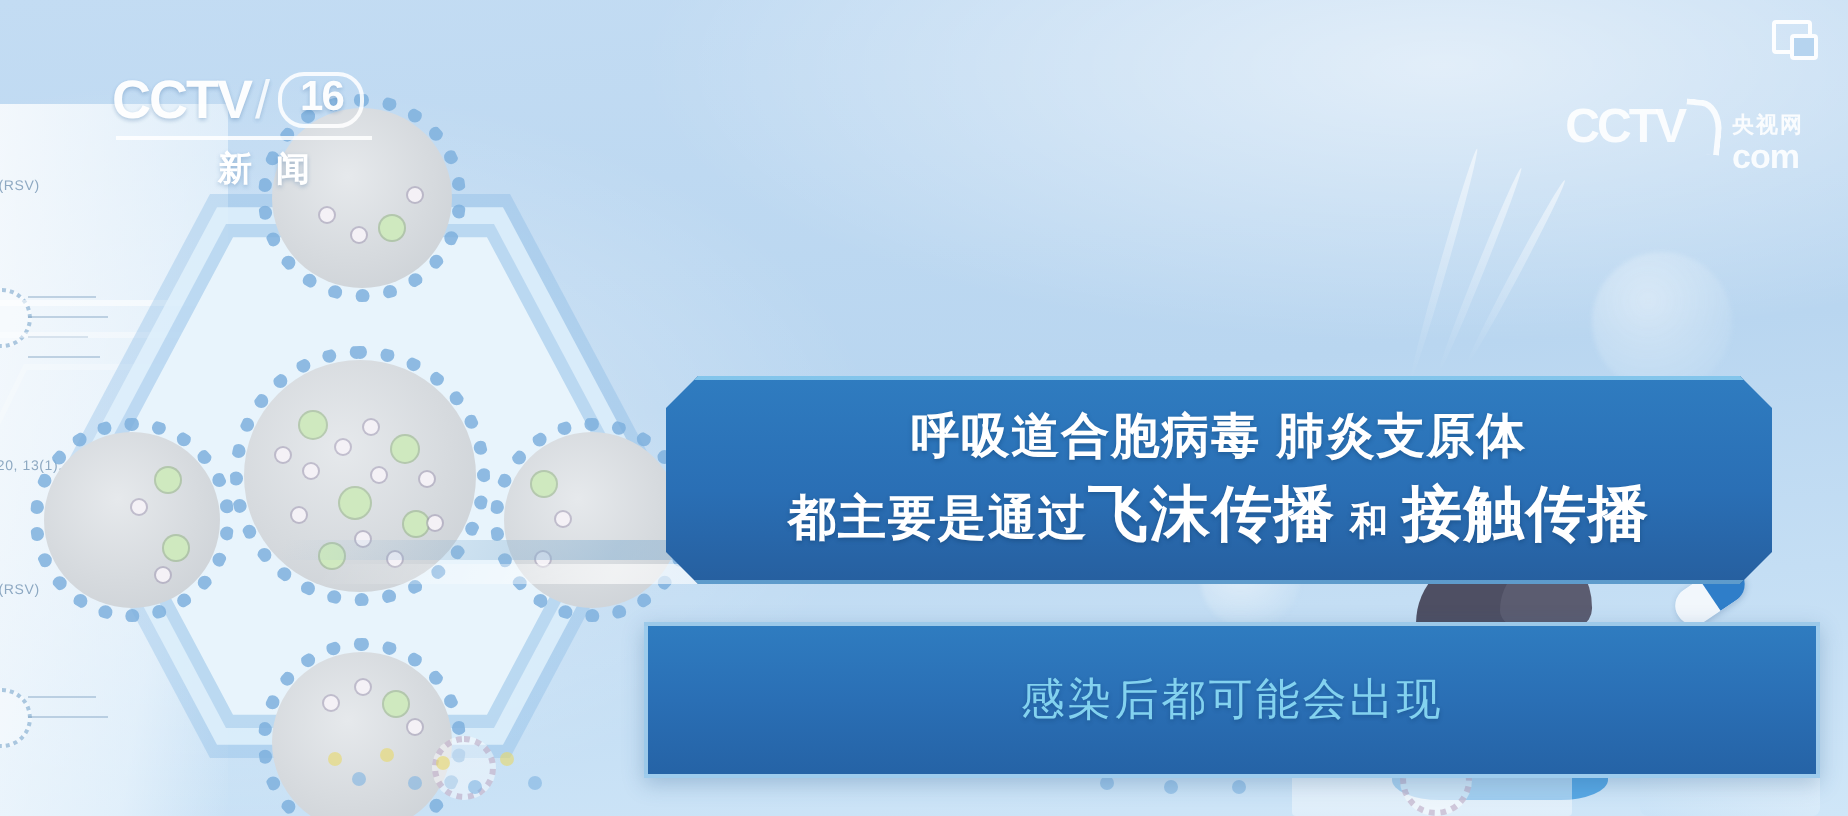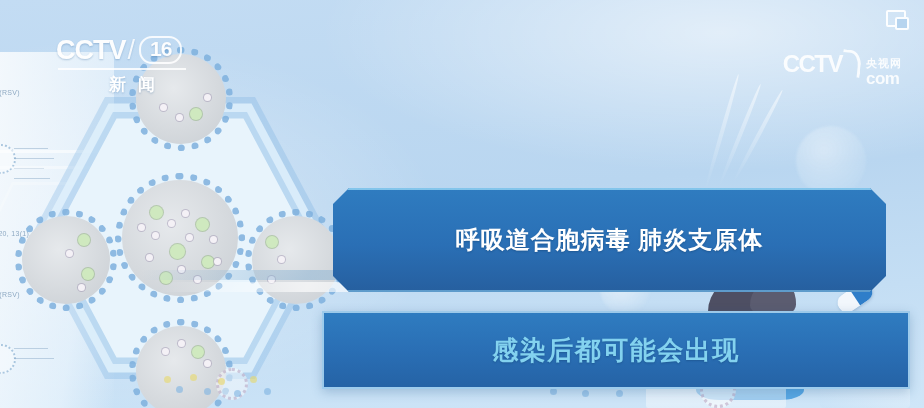--- a/index.html
+++ b/index.html
@@ -369,22 +369,22 @@
   .banner2-inner {
     position: absolute;
     inset: 0;
     display: flex;
     flex-direction: column;
     align-items: center;
     justify-content: center;
     gap: 1px;
   }
   .b2-line1 {
-    font-size: 26px;
-    font-weight: bold;
+    font-size: 22px;
+    font-weight: normal;
     color: #83d2ef;
     letter-spacing: 1.5px;
     text-shadow: 0 1px 2px rgba(10,50,90,.3);
     white-space: nowrap;
   }
   .b2-line2 {
     font-size: 27px;
     font-weight: bold;
     color: #ffffff;
     letter-spacing: .5px;
@@ -543,20 +543,26 @@
   <div class="pip-icon">
     <span class="pip-outer"></span>
     <span class="pip-inner"></span>
   </div>
 
 
   <div class="banner1">
     <div class="banner1-edge"></div>
     <div class="banner1-inner">
       <div class="b1-line1">呼吸道合胞病毒  肺炎支原体</div>
+      <div class="b1-line2">
+        <span class="b1-sm">都主要是通过</span>
+        <span class="b1-lg">飞沫传播</span>
+        <span class="b1-xs">和</span>
+        <span class="b1-lg">接触传播</span>
+      </div>
     </div>
   </div>
 
   <div class="banner2">
     <div class="banner2-inner">
       <div class="b2-line1">感染后都可能会出现</div>
     </div>
   </div>
 
 </div>

